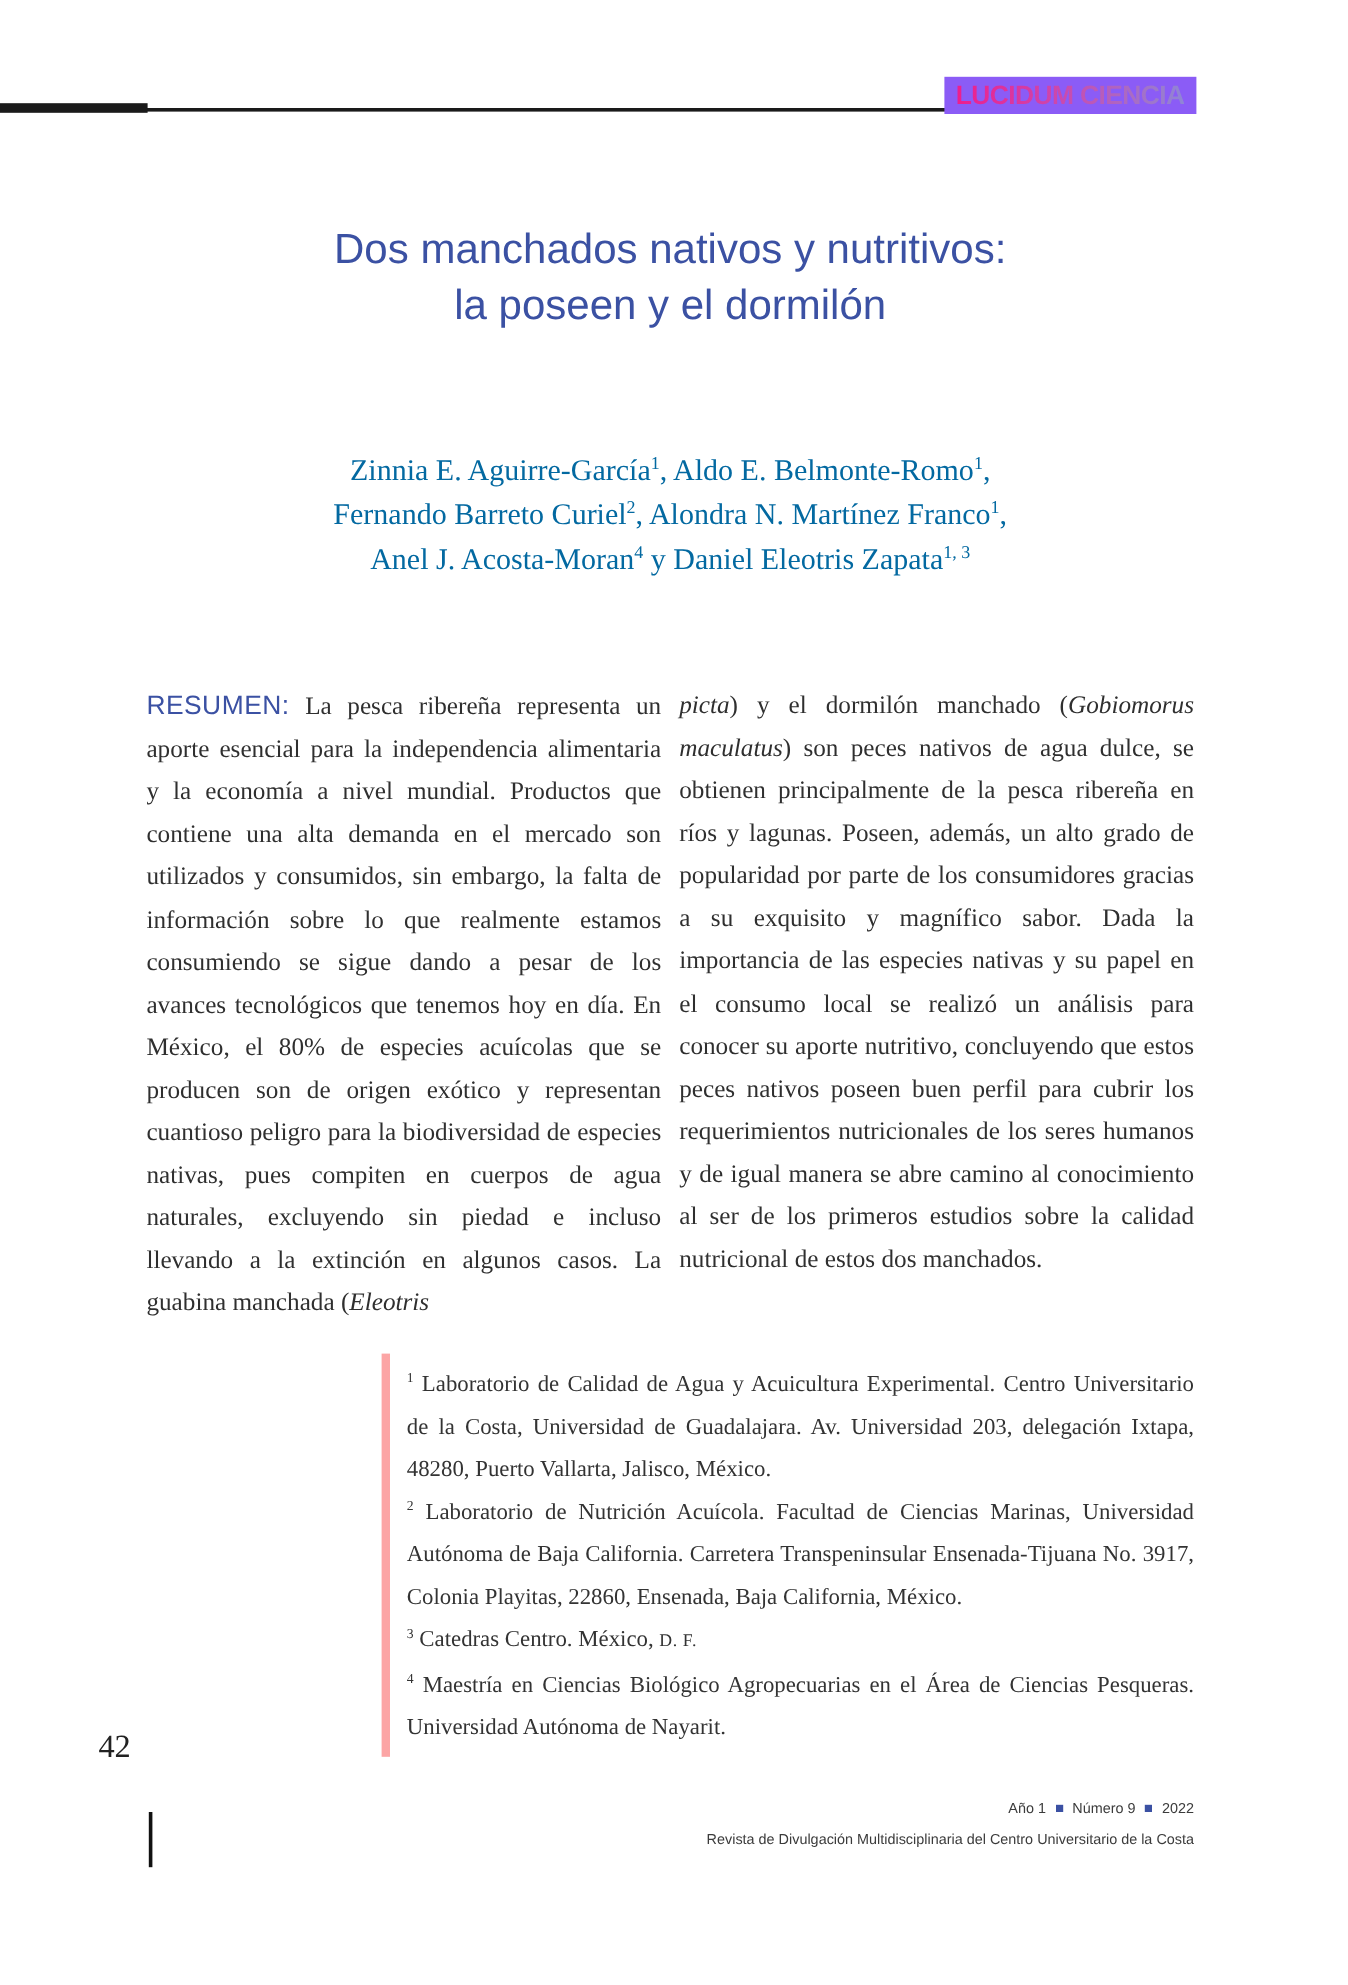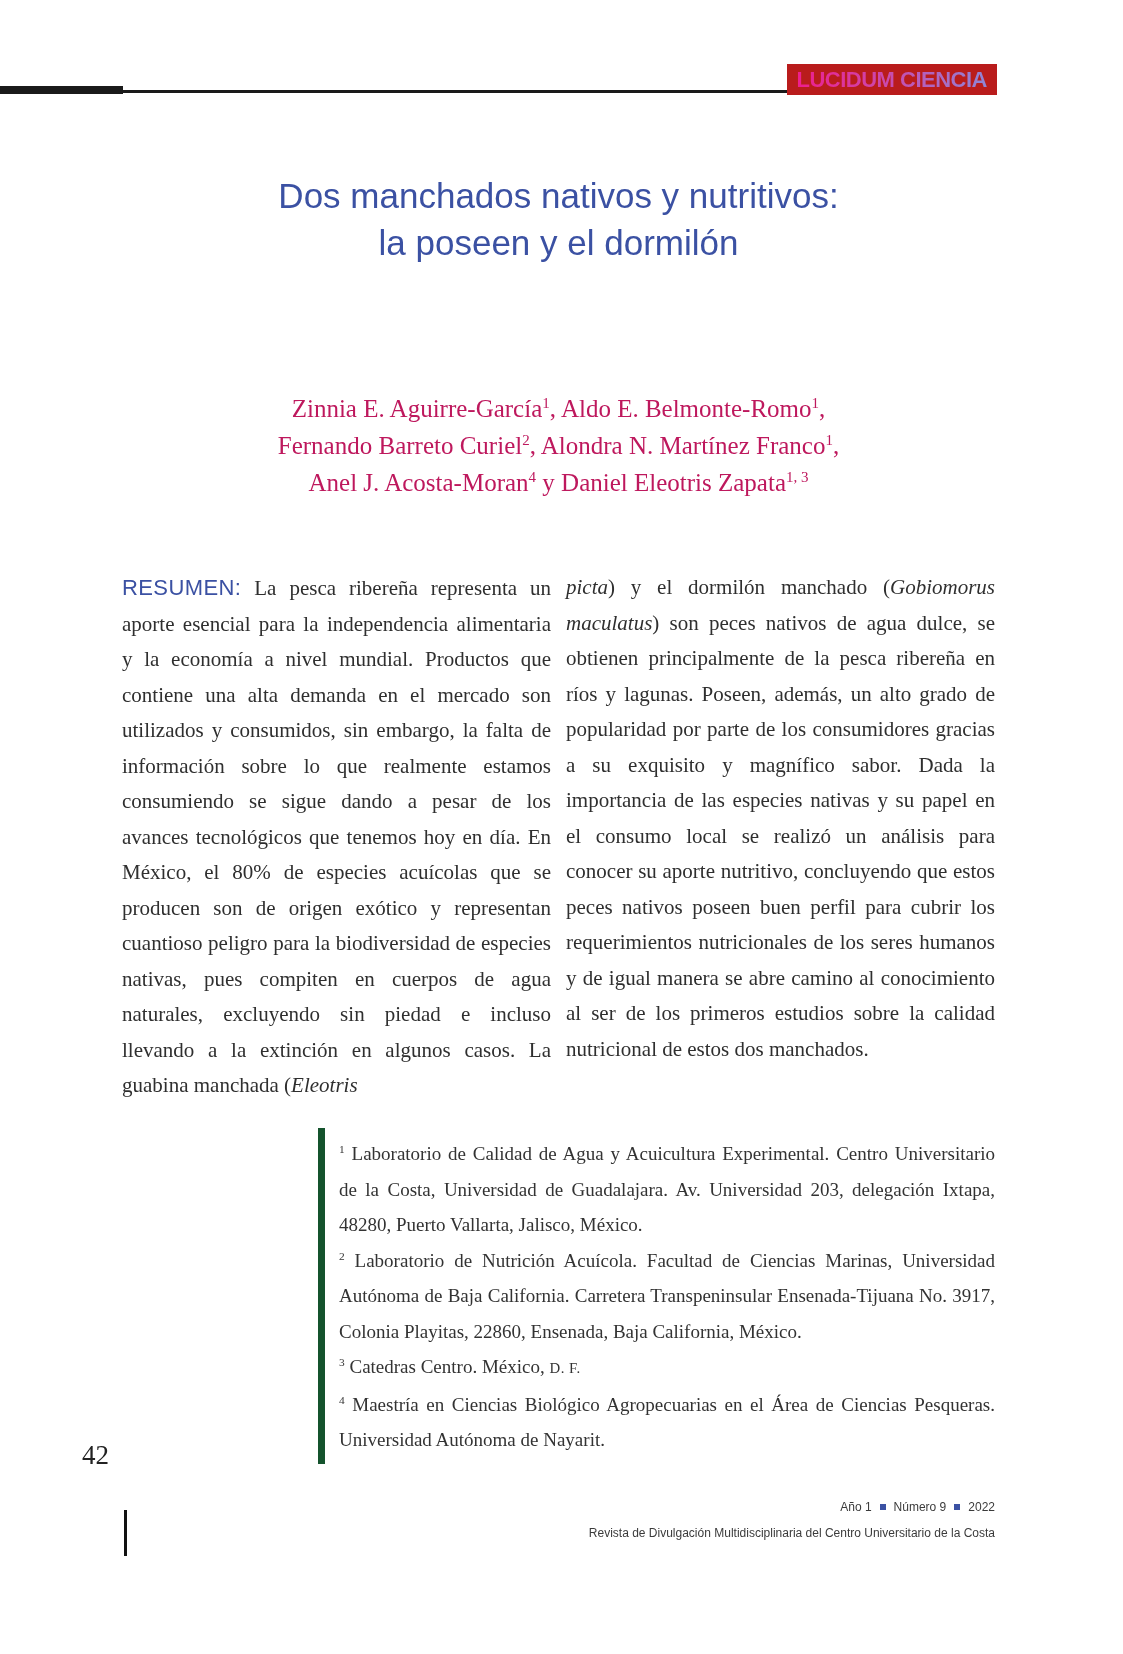--- a/index.html
+++ b/index.html
@@ -9,64 +9,64 @@
     background:#ffffff;
     font-family:"Liberation Serif",serif;
     color:#2f2f2f;
     overflow:hidden;
   }
   
   .top-rule{position:absolute;left:0;top:90px;width:803px;height:3px;background:#1a1a1a;}
   .top-rule-thick{position:absolute;left:0;top:86px;width:123px;height:8px;background:#1a1a1a;}
   .brand-badge{
     position:absolute;right:126px;top:64px;height:31px;
-    background:#b91c1c;display:flex;align-items:center;justify-content:center;
+    background:#8b5cf6;display:flex;align-items:center;justify-content:center;
     padding:0 10px;
   }
   .brand-text{
     font-family:"Liberation Sans",sans-serif;
     font-weight:700;font-size:22px;letter-spacing:-0.5px;white-space:nowrap;
     color:#c94bae;
   }
   @supports ((-webkit-background-clip:text) or (background-clip:text)){
     .brand-text{
       background:linear-gradient(90deg,#ee1e8d 0%,#c94bae 48%,#8f86d6 100%);
       -webkit-background-clip:text;background-clip:text;color:transparent;
     }
   }
   
   .title{
-    position:absolute;left:122px;right:128px;top:172px;margin:0;
+    position:absolute;left:122px;right:128px;top:172px;margin:12px;
     text-align:center;font-family:"Liberation Sans",sans-serif;font-weight:400;
     font-size:35px;line-height:47px;color:#3b51a3;
   }
   .title-line{display:block;}
   
   .authors{
     position:absolute;left:122px;right:128px;top:374px;
-    text-align:center;font-size:25px;line-height:37px;color:#be185d;margin-top:16px;
+    text-align:center;font-size:25px;line-height:37px;color:#0369a1;
   }
   sup{font-size:60%;line-height:0;vertical-align:super;}
   
   .resumen{
     position:absolute;left:122px;right:128px;top:570px;
     display:flex;gap:15px;
   }
   .col{
     flex:1;margin:0;text-align:justify;
     font-size:21px;line-height:35.5px;color:#2f2f2f;
   }
   .resumen-label{
     font-family:"Liberation Sans",sans-serif;
     color:#3b51a3;font-size:22px;letter-spacing:0.4px;
   }
   
   .footnotes{
     position:absolute;left:318px;right:128px;top:1128px;
-    border-left:7px solid #14532d;
+    border-left:7px solid #fca5a5;
     padding:8px 0 6px 14px;
   }
   .footnote{
     margin:0;text-align:justify;
     font-size:19px;line-height:35.5px;color:#333333;
   }
   .smallcaps{font-size:0.78em;letter-spacing:0.5px;}
   
   .footer-pagenum{
     position:absolute;left:82px;top:1440px;

